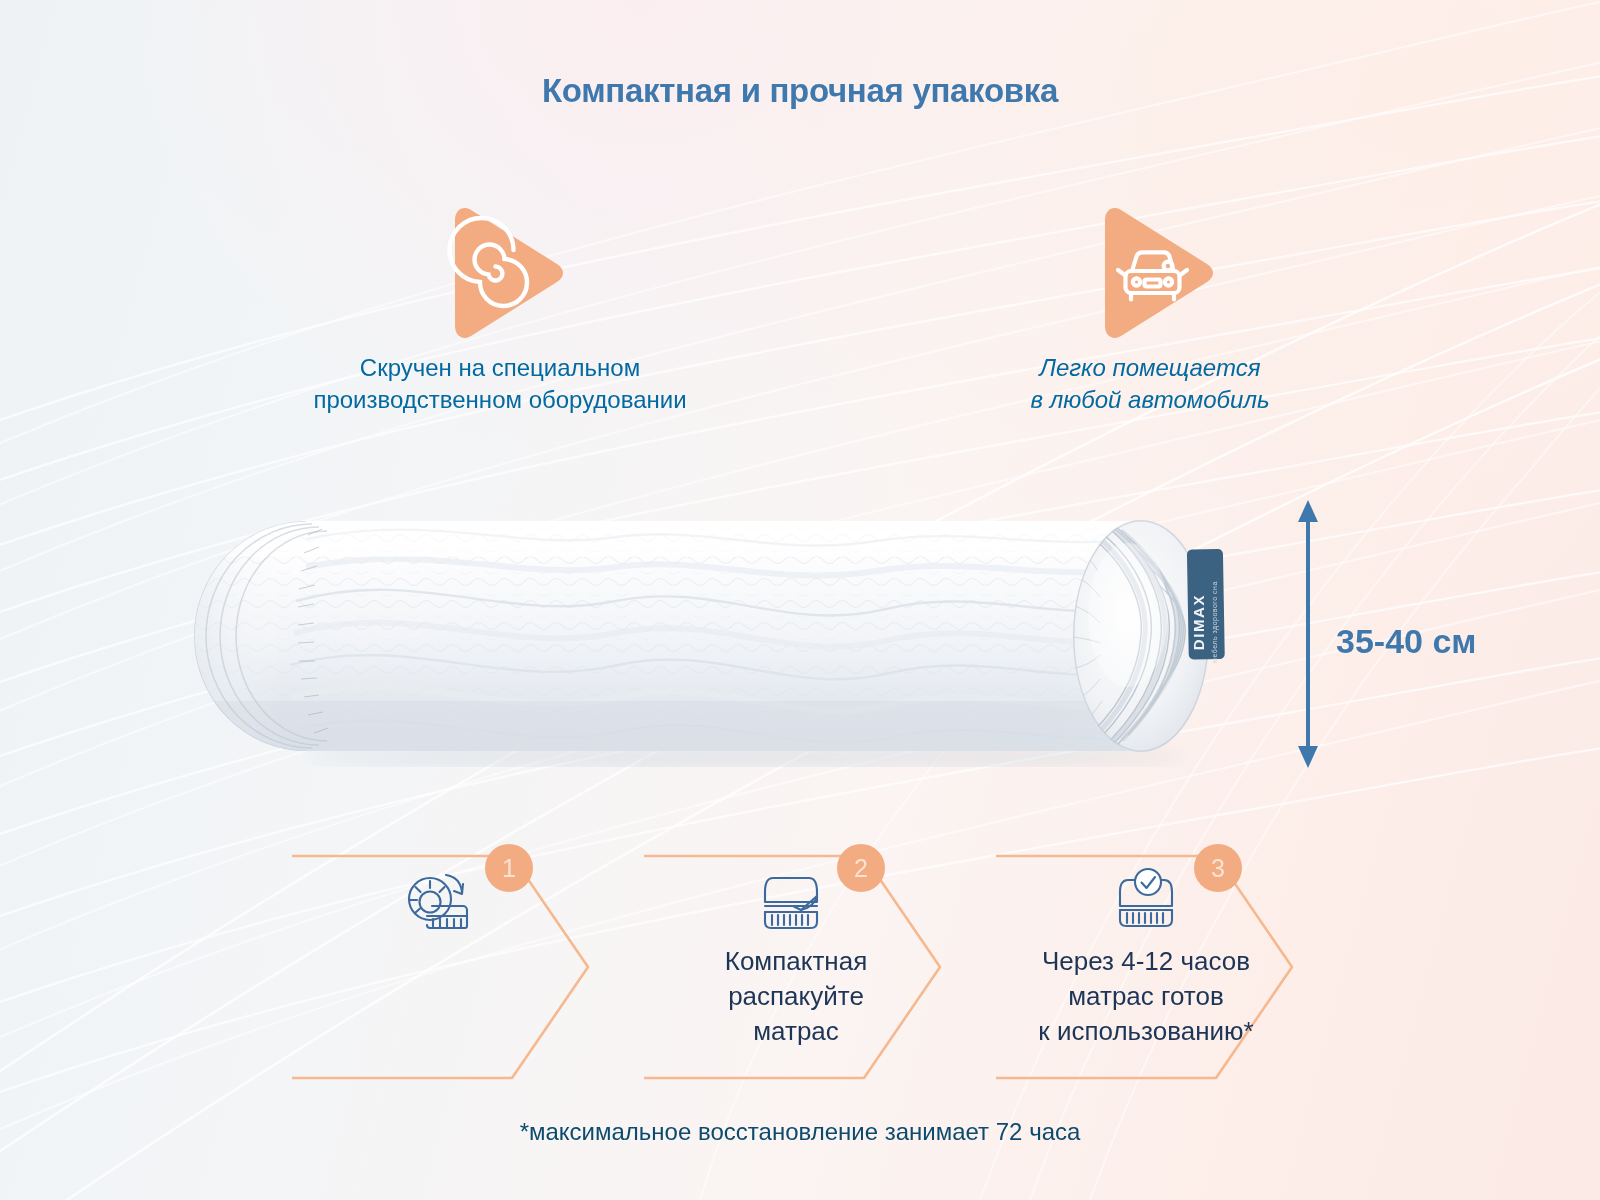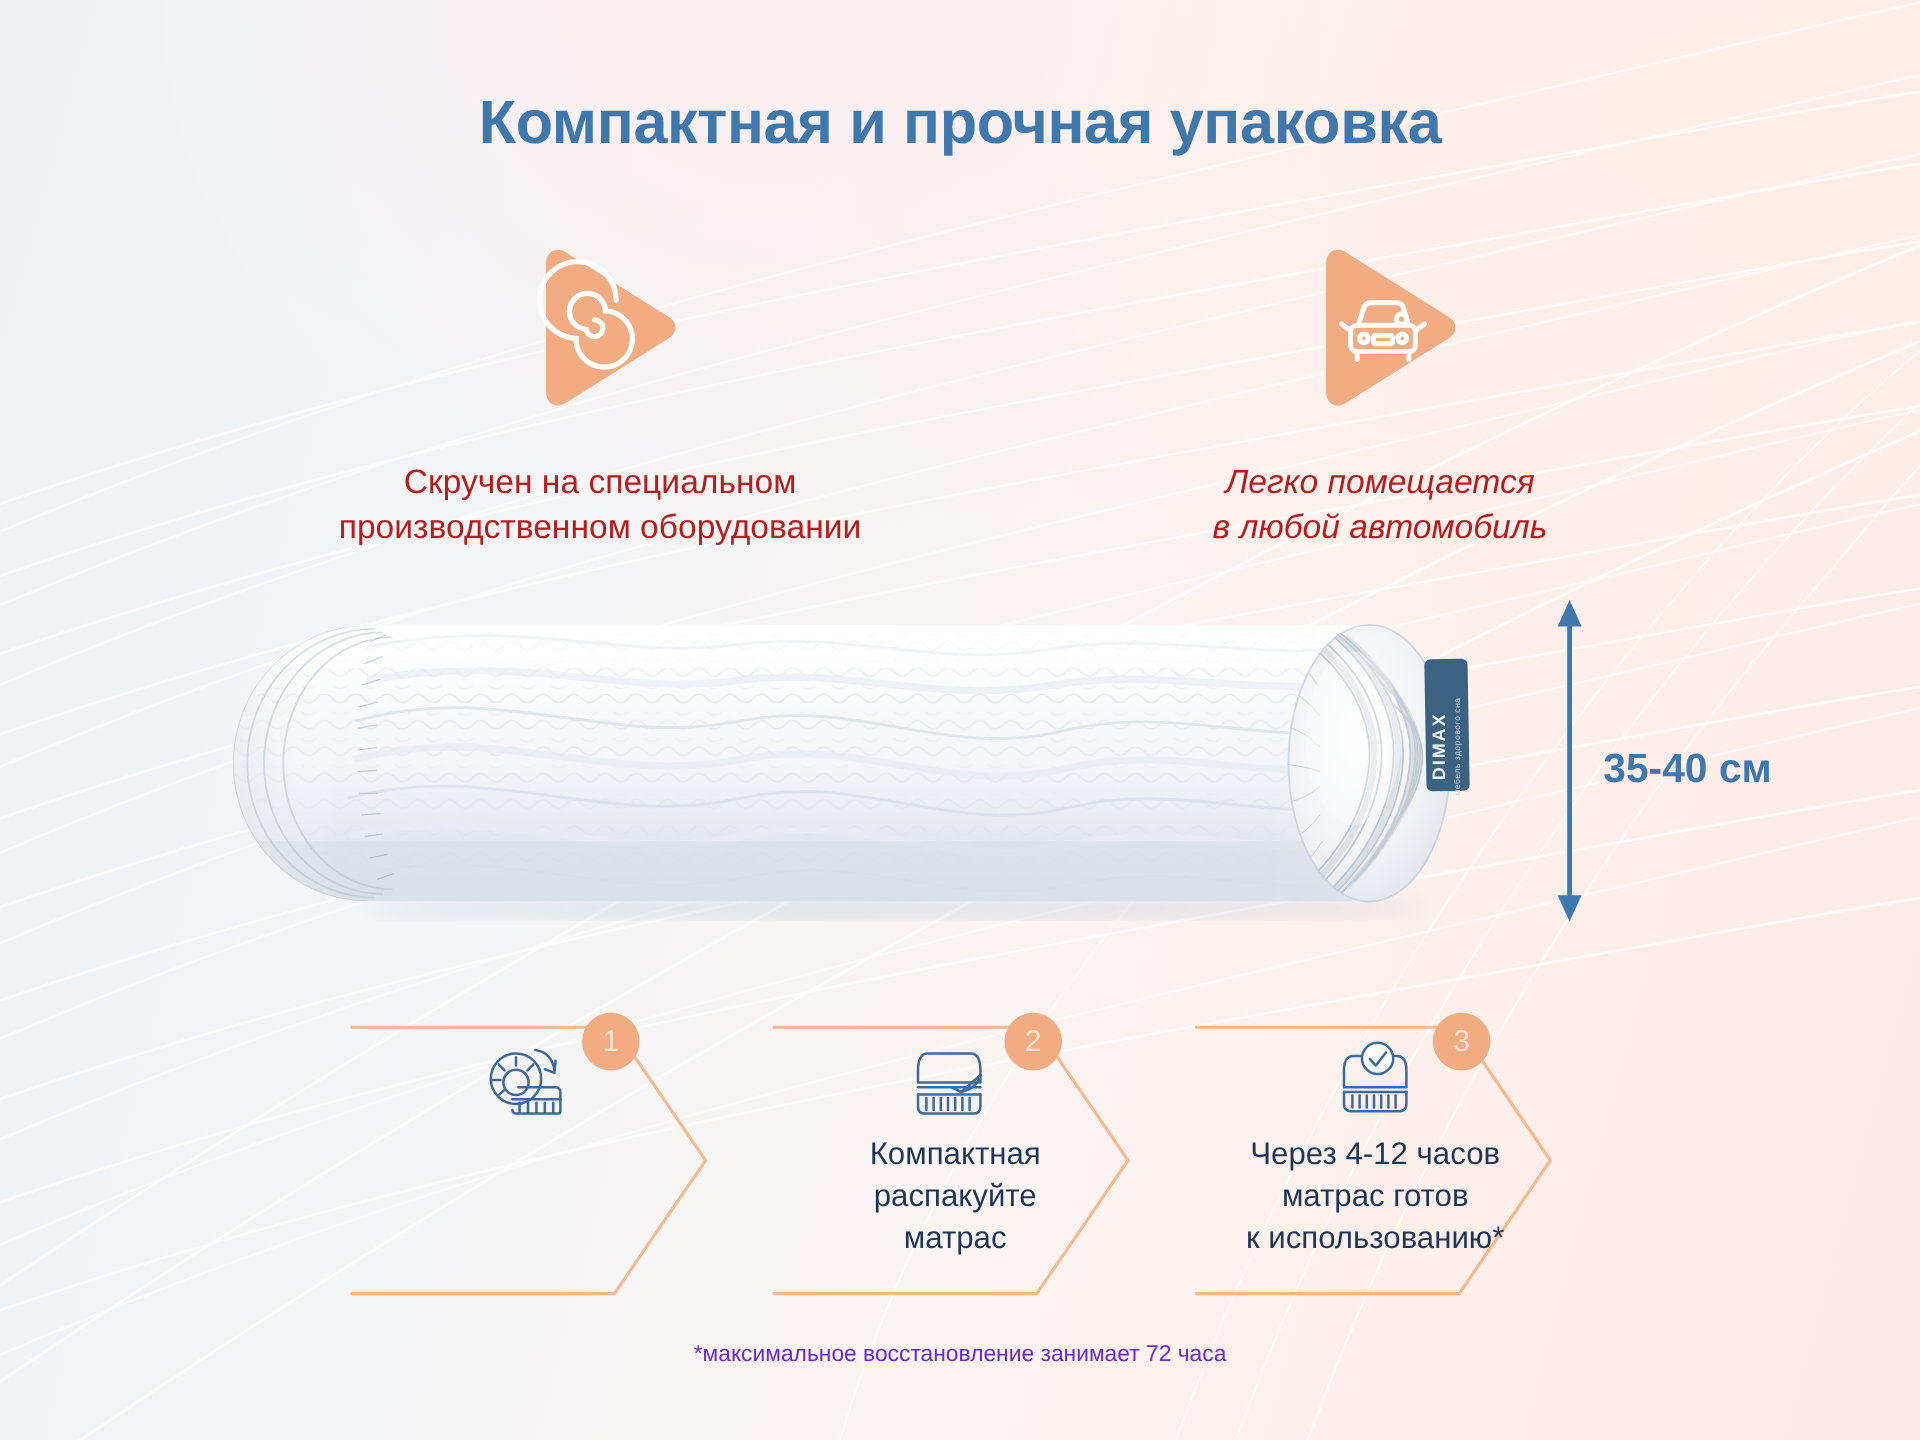--- a/index.html
+++ b/index.html
@@ -24,40 +24,40 @@
       radial-gradient(900px 800px at 40% 0%, #fbeef0 0%, rgba(251,238,240,0) 58%),
       linear-gradient(105deg, #eef2f5 0%, #f3f5f7 28%, #fbf4f2 58%, #fdeee9 80%, #fbeae6 100%);
   }
   .bg-waves { position: absolute; inset: 0; }
 
   
   .title {
     position: absolute;
     left: 0; right: 0; top: 72px;
     text-align: center;
-    font-size: 51px;
+    font-size: 33px;
     font-weight: 700;
     letter-spacing: -0.3px;
     color: #3f78ad;
   }
 
   
   .feature { position: absolute; text-align: center; }
   .feature .tri-wrap {
     position: relative;
     height: 150px;
     display: flex;
     align-items: center;
     justify-content: center;
   }
   .feature-caption {
-    margin-top: 35px;
-    font-size: 28px;
+    margin-top: 4px;
+    font-size: 24px;
     line-height: 1.33;
-    color: #b91c1c;
+    color: #0369a1;
     white-space: pre-line;
   }
 
   #feature-roll  { left: 140px; top: 198px; width: 720px; }
   #feature-car   { left: 840px; top: 198px; width: 620px; font-style: italic; }
 
   
   #roll-figure {
     position: absolute;
     left: 186px; top: 505px;
@@ -124,22 +124,22 @@
     color: #1d3557;
     white-space: pre-line;
   }
   #step-3 .step-caption { width: 340px; left: -18px; }
 
   
   #footnote {
     position: absolute;
     left: 0; right: 0; top: 1118px;
     text-align: center;
-    font-size: 19px;
-    color: #6d28d9;
+    font-size: 24px;
+    color: #0c4a6e;
   }
 </style>
 </head>
 <body>
 
 <div id="stage">
 
   <div class="bg-base"></div>
   <svg class="bg-waves" viewBox="0 0 1600 1200" preserveAspectRatio="none">
     <defs>

